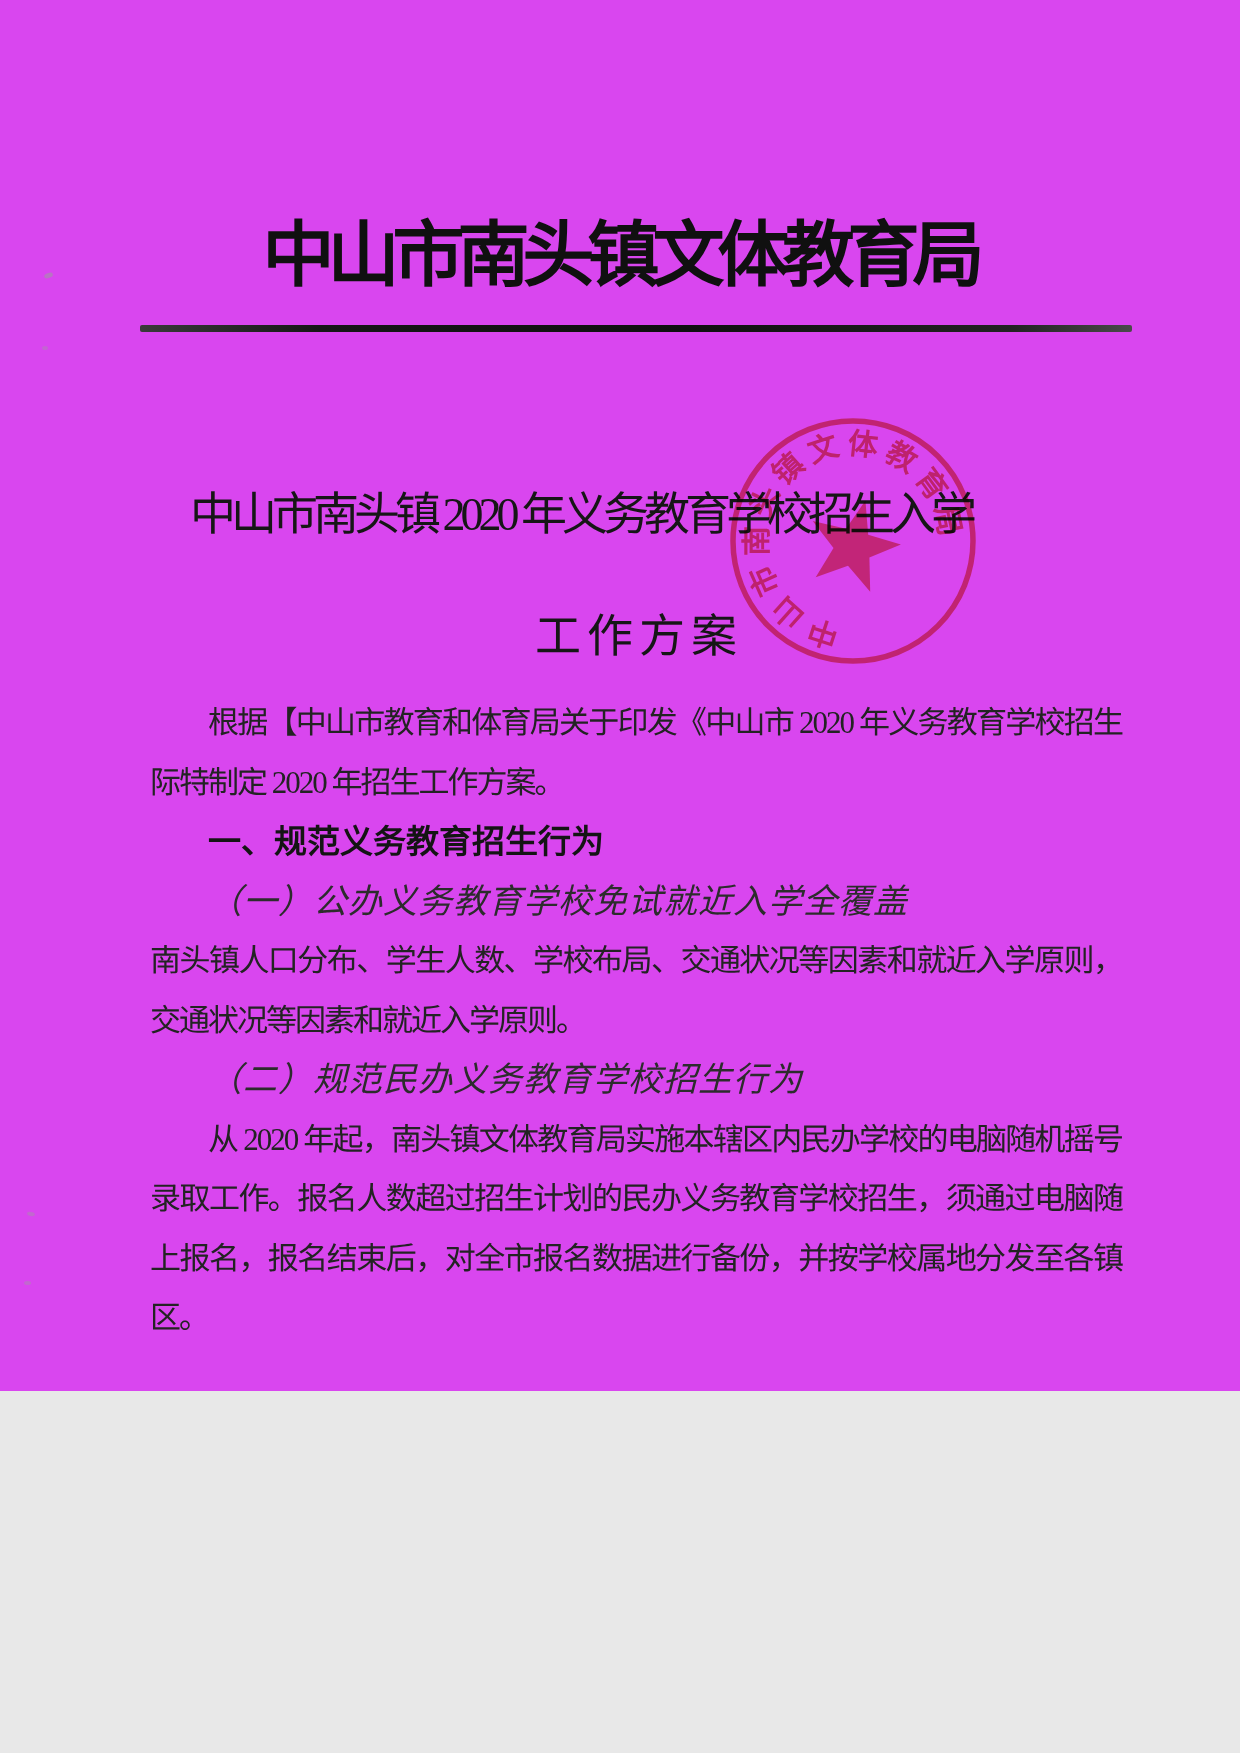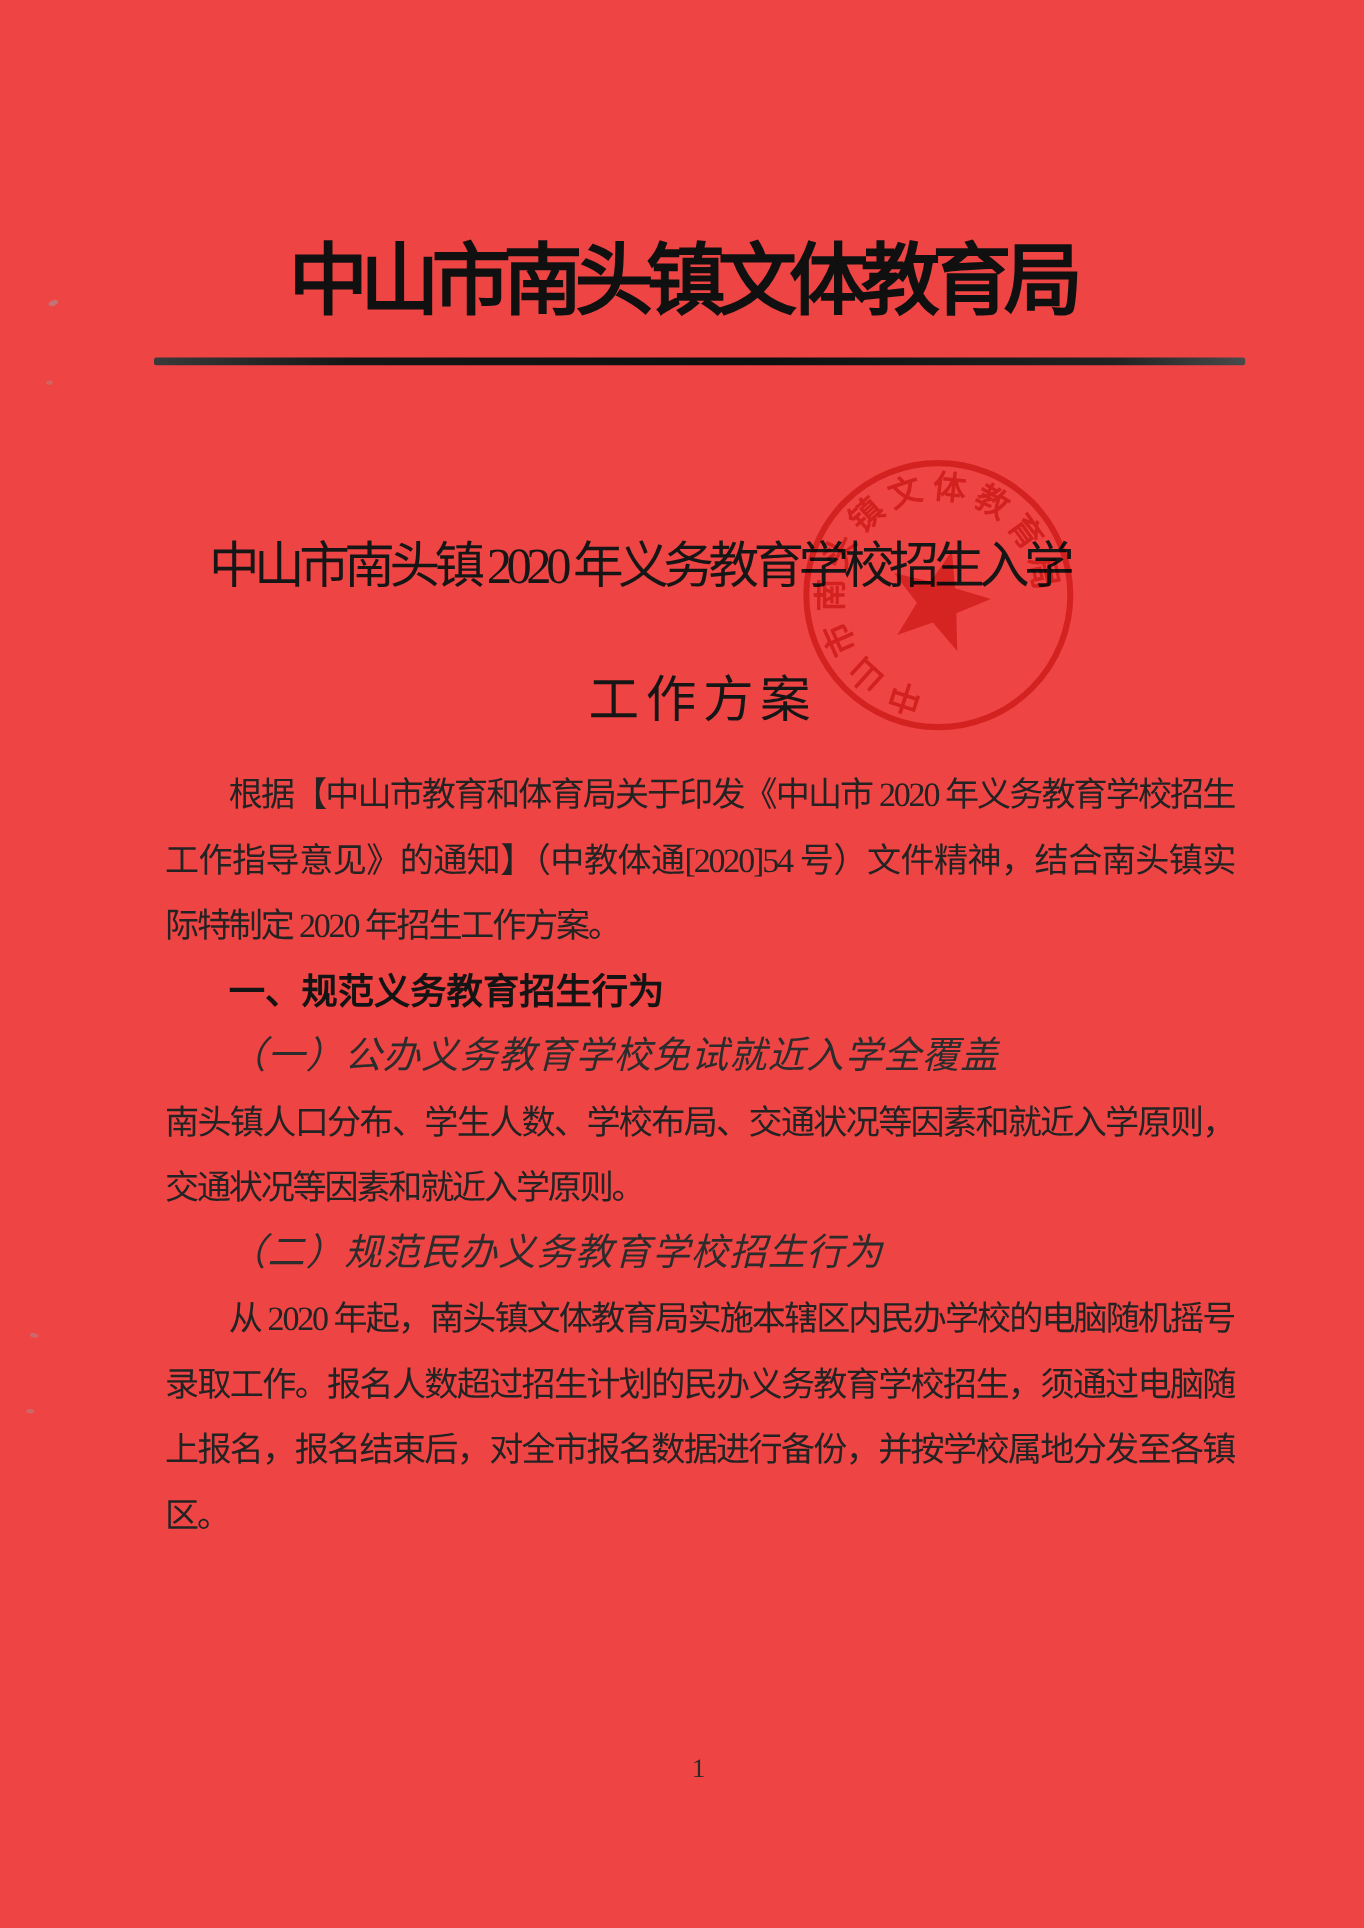--- a/index.html
+++ b/index.html
@@ -1,21 +1,21 @@
 <!DOCTYPE html>
 <html lang="zh-CN" style="--seal-color: #d9544e;"><head>
 <meta charset="utf-8">
 <style>
   html,body{margin:0;padding:0;}
   body{background:#e8e8e8;}
   .page{
     position:relative;
-    width:1240px;height:1753px;
+    width:1240px;height:1391px;
     margin:0 auto;
-    background:#ef4444;
+    background:#d946ef;
     overflow:hidden;
     font-family:"Liberation Serif", serif;
     color:#1f1f1f;
   }
   
   .org-name{
     position:absolute;left:0;top:196px;width:1240px;
     text-align:center;
     font-family:"Liberation Sans", sans-serif;
     font-weight:900;
@@ -100,21 +100,20 @@
 <div class="page">
 
   <div class="org-name">中山市南头镇文体教育局</div>
   <div class="head-rule"></div>
 
   <div class="doc-title-1">中山市南头镇 2020 年义务教育学校招生入学</div>
   <div class="doc-title-2">工作方案</div>
 
   <div class="body-col">
     <div class="bline just indent">根据【中山市教育和体育局关于印发《中山市 2020 年义务教育学校招生</div>
-    <div class="bline just">工作指导意见》的通知】（中教体通[2020]54 号）文件精神，结合南头镇实</div>
     <div class="bline">际特制定 2020 年招生工作方案。</div>
     <div class="bline h1 indent">一、规范义务教育招生行为</div>
     <div class="bline h2 indent">（一）公办义务教育学校免试就近入学全覆盖</div>
     <div class="bline just">南头镇人口分布、学生人数、学校布局、交通状况等因素和就近入学原则，</div>
     <div class="bline">交通状况等因素和就近入学原则。</div>
     <div class="bline h2 indent">（二）规范民办义务教育学校招生行为</div>
     <div class="bline just indent">从 2020 年起，南头镇文体教育局实施本辖区内民办学校的电脑随机摇号</div>
     <div class="bline just">录取工作。报名人数超过招生计划的民办义务教育学校招生，须通过电脑随</div>
     <div class="bline just">上报名，报名结束后，对全市报名数据进行备份，并按学校属地分发至各镇</div>
     <div class="bline">区。</div>

